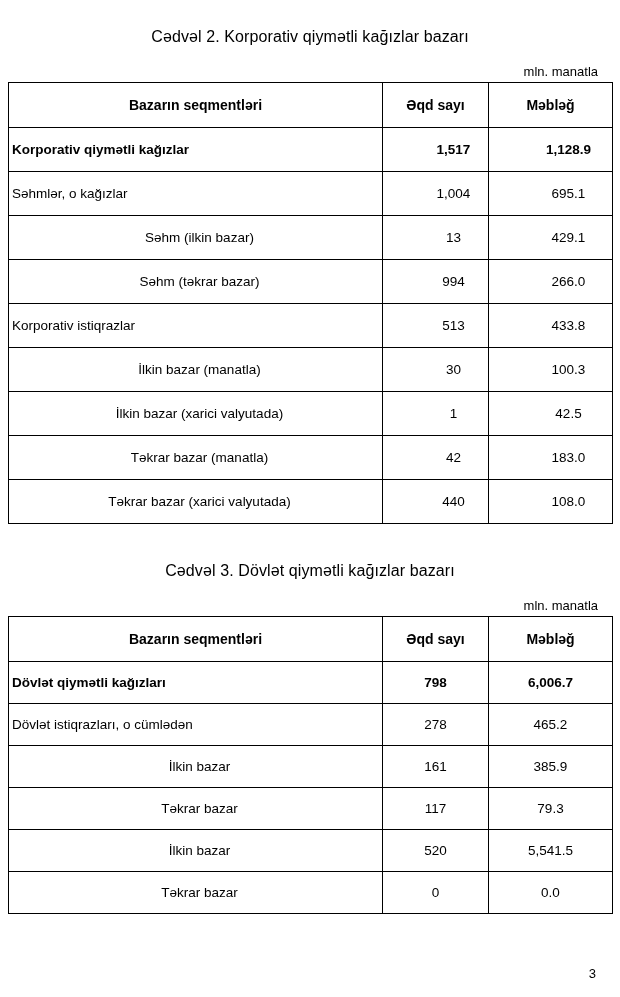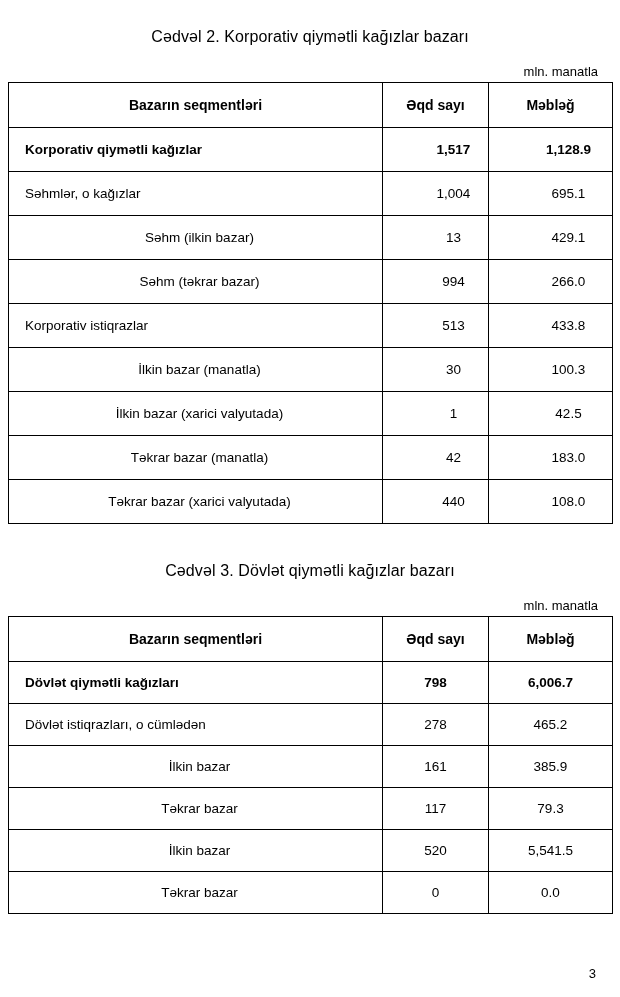--- a/index.html
+++ b/index.html
@@ -49,21 +49,21 @@
     font-weight: bold;
     text-align: center;
     height: 45px;
     font-size: 14px;
     padding: 4px;
   }
   .t1 td { height: 44px; padding-left: 36px; }
   .t2 td { height: 42px; }
   td.label {
     text-align: left;
-    padding-left: 16px;
+    padding-left: 3px;
     padding-right: 6px;
   }
   td.label.indent { padding-left: 14px; text-align: center; }
   td.num { text-align: center; }
   tr.bold td { font-weight: bold; }
   .page-number {
     position: absolute;
     right: 24px;
     bottom: 16px;
     font-size: 13px;

